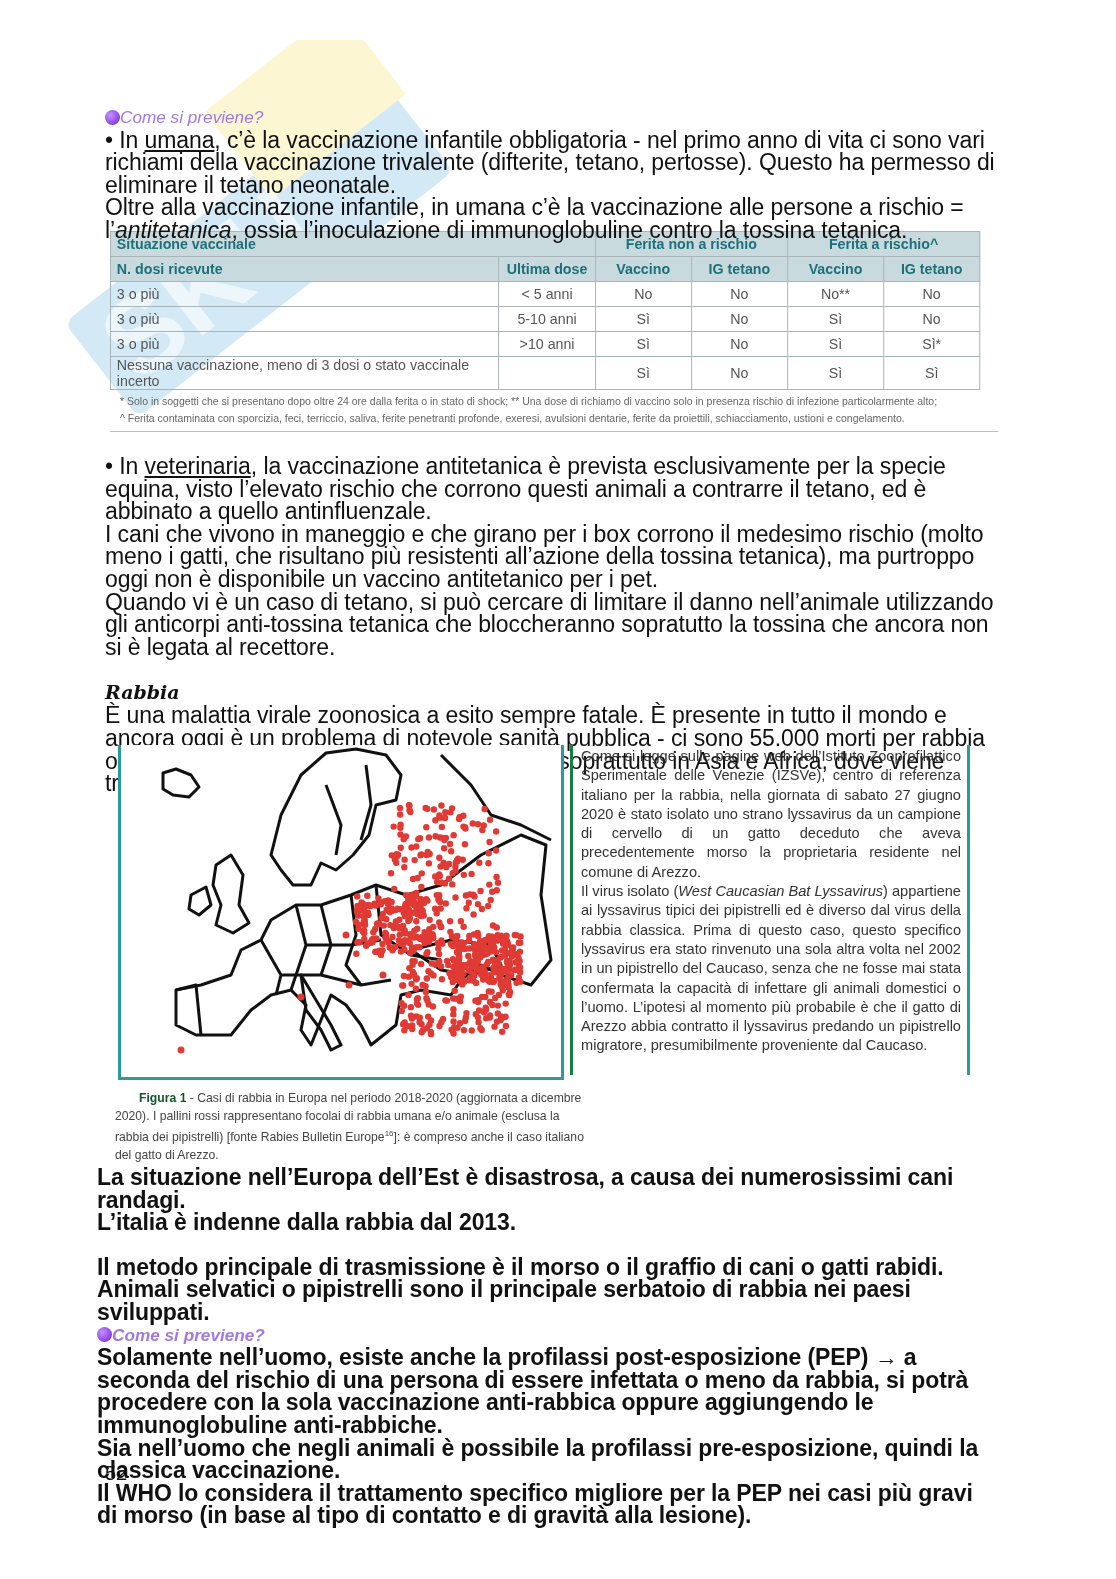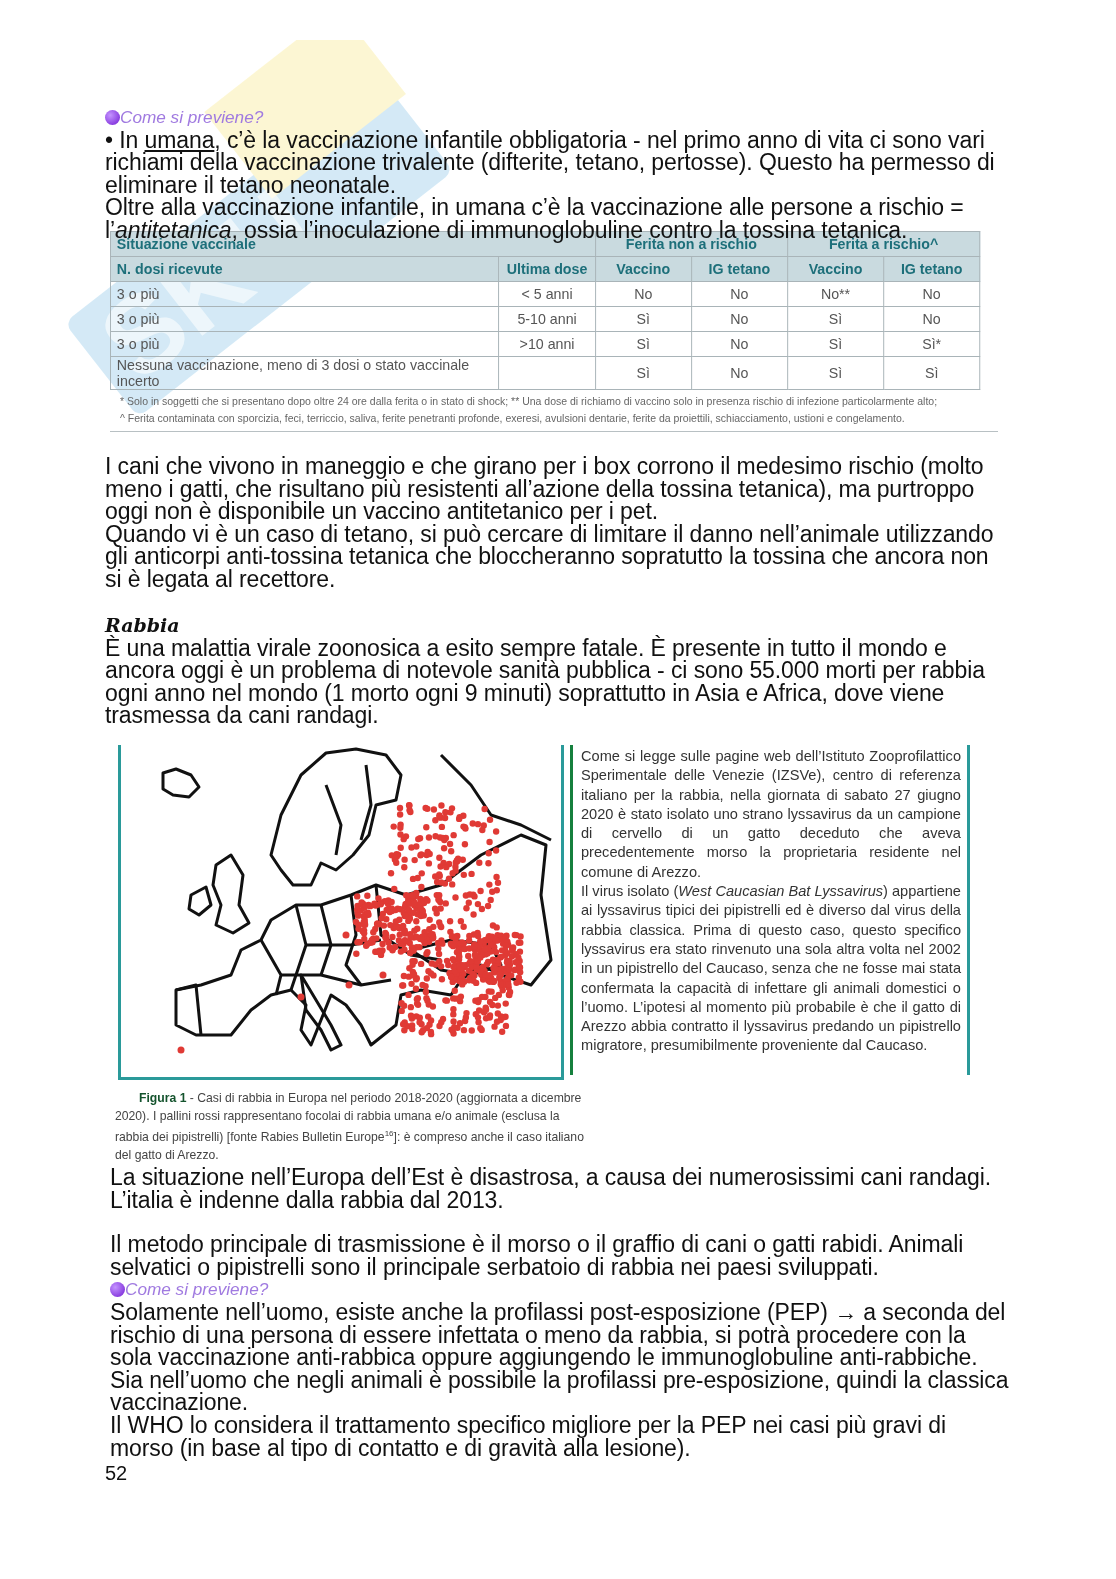--- a/index.html
+++ b/index.html
@@ -106,20 +106,21 @@
     </tr>
   </tbody>
     </table>
   <div class="tnotes">
     <div>* Solo in soggetti che si presentano dopo oltre 24 ore dalla ferita o in stato di shock; ** Una dose di richiamo di vaccino solo in presenza rischio di infezione particolarmente alto;</div>
     <div>^ Ferita contaminata con sporcizia, feci, terriccio, saliva, ferite penetranti profonde, exeresi, avulsioni dentarie, ferite da proiettili, schiacciamento, ustioni e congelamento.</div>
   </div>
 </div>
 
 <div style="position:absolute; left:105px; top:455px; width:900px;">
+  <p class="p"><span>• In </span><span class="u">veterinaria</span><span>, la vaccinazione antitetanica è prevista esclusivamente per la specie equina, visto l’elevato rischio che corrono questi animali a contrarre il tetano, ed è abbinato a quello antinfluenzale.</span></p>
   <p class="p">I cani che vivono in maneggio e che girano per i box corrono il medesimo rischio (molto meno i gatti, che risultano più resistenti all’azione della tossina tetanica), ma purtroppo oggi non è disponibile un vaccino antitetanico per i pet.</p>
   <p class="p">Quando vi è un caso di tetano, si può cercare di limitare il danno nell’animale utilizzando gli anticorpi anti-tossina tetanica che bloccheranno sopratutto la tossina che ancora non si è legata al recettore.</p>
   <div style="height:22px"></div>
   <p class="rabbia-title">Rabbia</p>
   <p class="p">È una malattia virale zoonosica a esito sempre fatale. È presente in tutto il mondo e ancora oggi è un problema di notevole sanità pubblica - ci sono 55.000 morti per rabbia ogni anno nel mondo (1 morto ogni 9 minuti) soprattutto in Asia e Africa, dove viene trasmessa da cani randagi.</p>
 </div>
 
 <div class="figure">
   <div class="map-box">
     <svg width="440" height="332" viewBox="0 0 440 332">
@@ -843,21 +844,21 @@
   </div>
 
   <div class="side">
     <div style="text-align:justify">Come si legge sulle pagine web dell’Istituto Zooprofilattico Sperimentale delle Venezie (IZSVe), centro di referenza italiano per la rabbia, nella giornata di sabato 27 giugno 2020 è stato isolato uno strano lyssavirus da un campione di cervello di un gatto deceduto che aveva precedentemente morso la proprietaria residente nel comune di Arezzo.</div>
     <div style="text-align:justify"><span>Il virus isolato (</span><span class="i">West Caucasian Bat Lyssavirus</span><span>) appartiene ai lyssavirus tipici dei pipistrelli ed è diverso dal virus della rabbia classica. Prima di questo caso, questo specifico lyssavirus era stato rinvenuto una sola altra volta nel 2002 in un pipistrello del Caucaso, senza che ne fosse mai stata confermata la capacità di infettare gli animali domestici o l’uomo. L’ipotesi al momento più probabile è che il gatto di Arezzo abbia contratto il lyssavirus predando un pipistrello migratore, presumibilmente proveniente dal Caucaso.</span></div>
   </div>
 
   <div class="caption"><b>Figura 1</b><span> - Casi di rabbia in Europa nel periodo 2018-2020 (aggiornata a dicembre 2020). I pallini rossi rappresentano focolai di rabbia umana e/o animale (esclusa la rabbia dei pipistrelli) [fonte Rabies Bulletin Europe</span><sup style="font-size:8px">16</sup><span>]: è compreso anche il caso italiano del gatto di Arezzo.</span></div>
 </div>
 
-<div style="position:absolute; left:110px; top:1166px; width:900px;">
+<div style="position:absolute; left:97px; top:1166px; width:900px;font-weight:bold;">
   <p class="p">La situazione nell’Europa dell’Est è disastrosa, a causa dei numerosissimi cani randagi.</p>
   <p class="p">L’italia è indenne dalla rabbia dal 2013.</p>
   <div style="height:22px"></div>
   <p class="p">Il metodo principale di trasmissione è il morso o il graffio di cani o gatti rabidi. Animali selvatici o pipistrelli sono il principale serbatoio di rabbia nei paesi sviluppati.</p>
   <p class="sec">
     <span class="dot"></span>
     <span>Come si previene?</span>
   </p>
   <p class="p">Solamente nell’uomo, esiste anche la profilassi post-esposizione (PEP) → a seconda del rischio di una persona di essere infettata o meno da rabbia, si potrà procedere con la sola vaccinazione anti-rabbica oppure aggiungendo le immunoglobuline anti-rabbiche.</p>
   <p class="p">Sia nell’uomo che negli animali è possibile la profilassi pre-esposizione, quindi la classica vaccinazione.</p>

